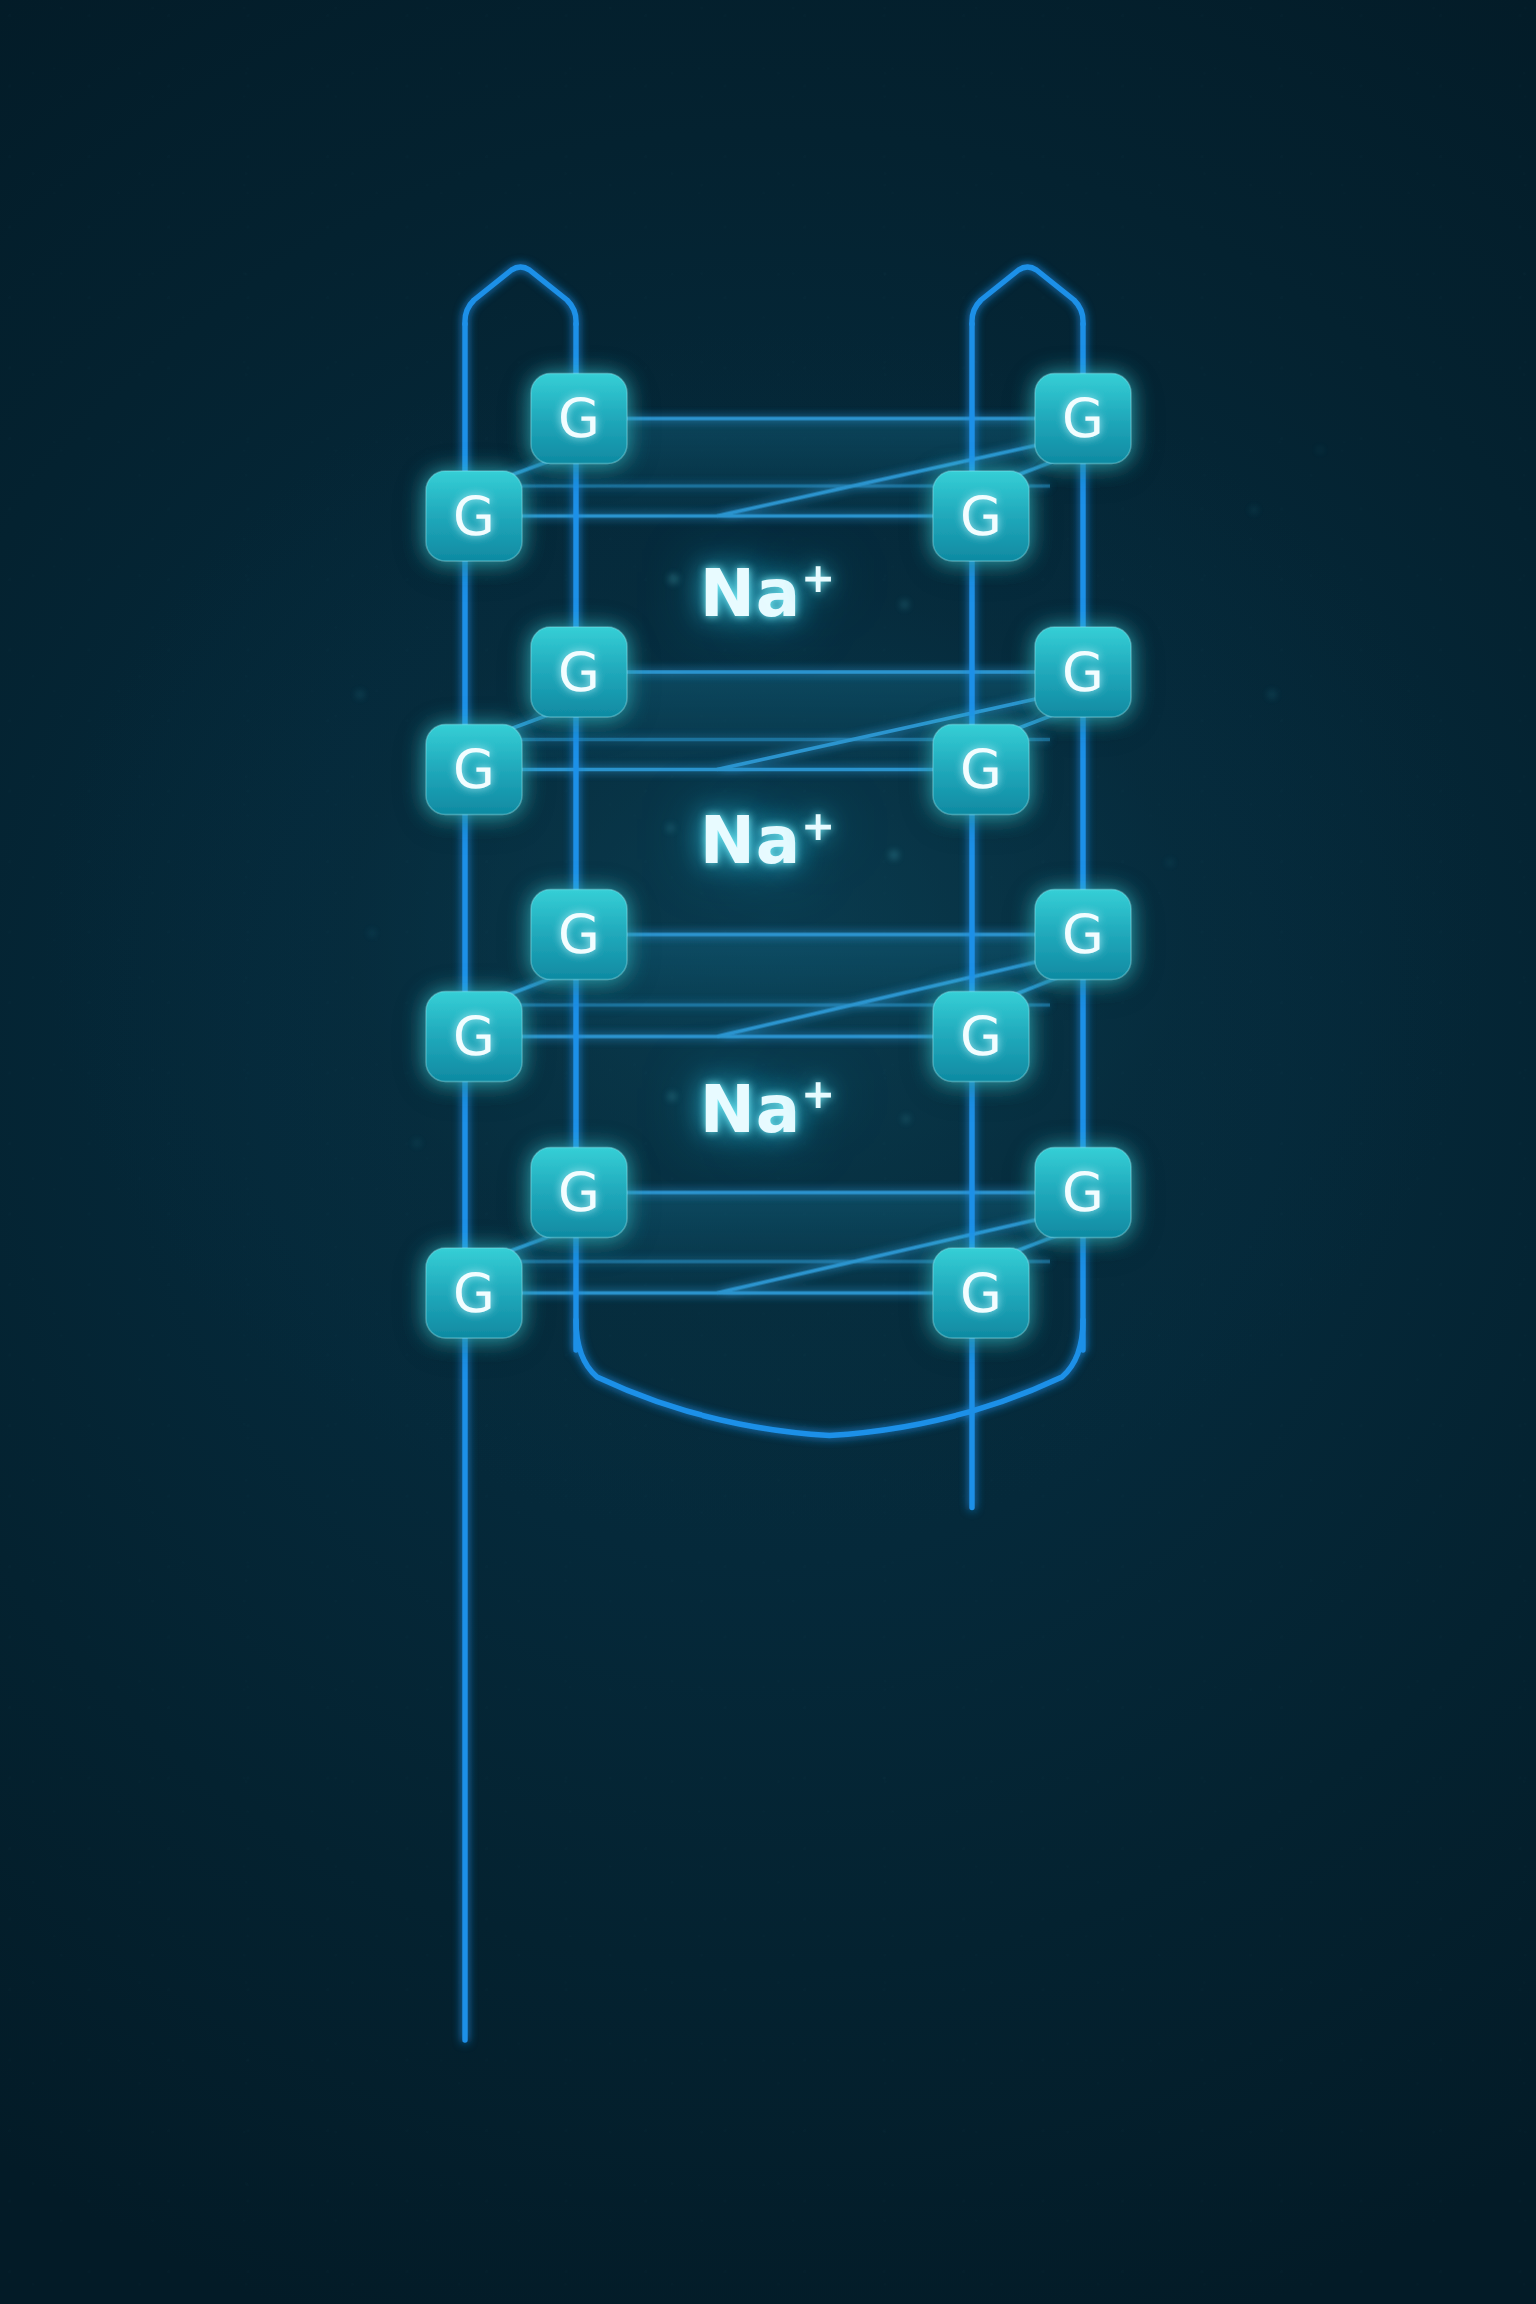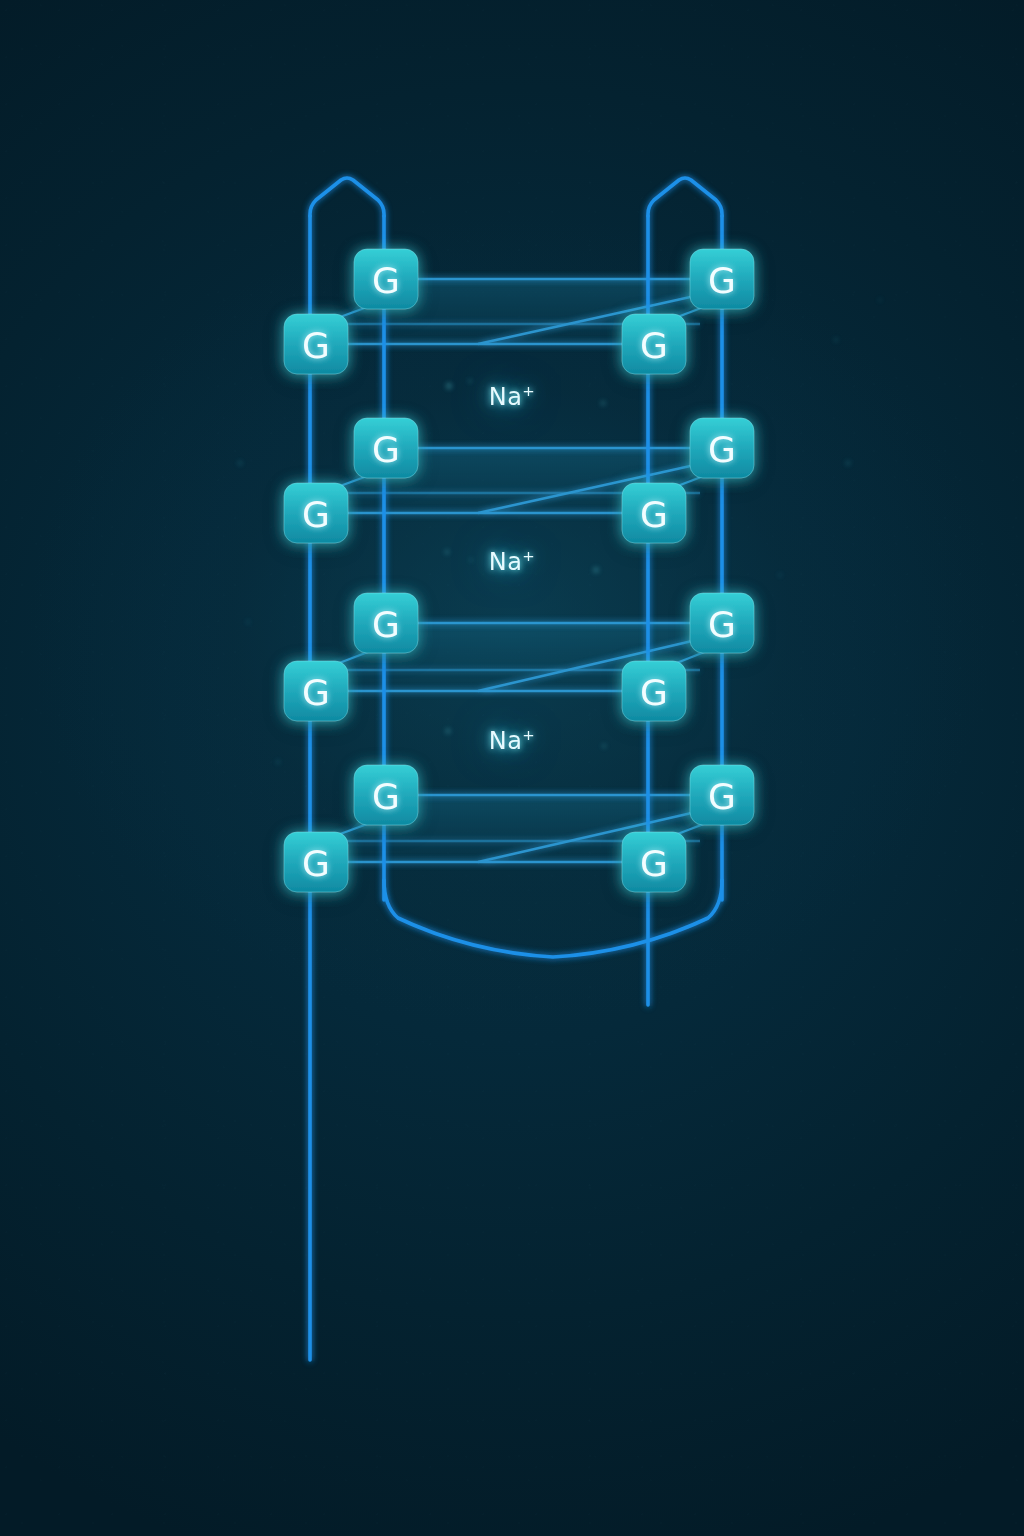--- a/index.html
+++ b/index.html
@@ -20,21 +20,21 @@
     background-image:
       radial-gradient(circle at 12% 22%, rgba(120,200,220,.10) 0 1px, transparent 1px),
       radial-gradient(circle at 67% 9%,  rgba(120,200,220,.08) 0 1px, transparent 1px),
       radial-gradient(circle at 31% 73%, rgba(120,200,220,.09) 0 1px, transparent 1px),
       radial-gradient(circle at 84% 55%, rgba(120,200,220,.07) 0 1px, transparent 1px);
     background-size:53px 47px,61px 59px,71px 67px,43px 83px;
   }
   svg#diagram{position:absolute;left:0;top:0;width:1024px;height:1536px;display:block;}
   .na-label{
     position:absolute;transform:translate(-50%,-50%);
-    color:#e8fbff;font-size:24px;font-weight:400;letter-spacing:.5px;
+    color:#e8fbff;font-size:44px;font-weight:700;letter-spacing:.5px;
     text-shadow:0 0 6px rgba(130,245,255,.95),0 0 18px rgba(60,215,245,.85),0 0 38px rgba(30,180,215,.65);
     white-space:nowrap;pointer-events:none;
   }
   .na-label sup{font-size:.62em;vertical-align:super;}
   .gletter{
     fill:#f2fdff;font-family:"DejaVu Sans","Liberation Sans",sans-serif;
     font-size:36px;text-anchor:middle;dominant-baseline:central;
     filter:url(#textglow);
   }
 </style>

